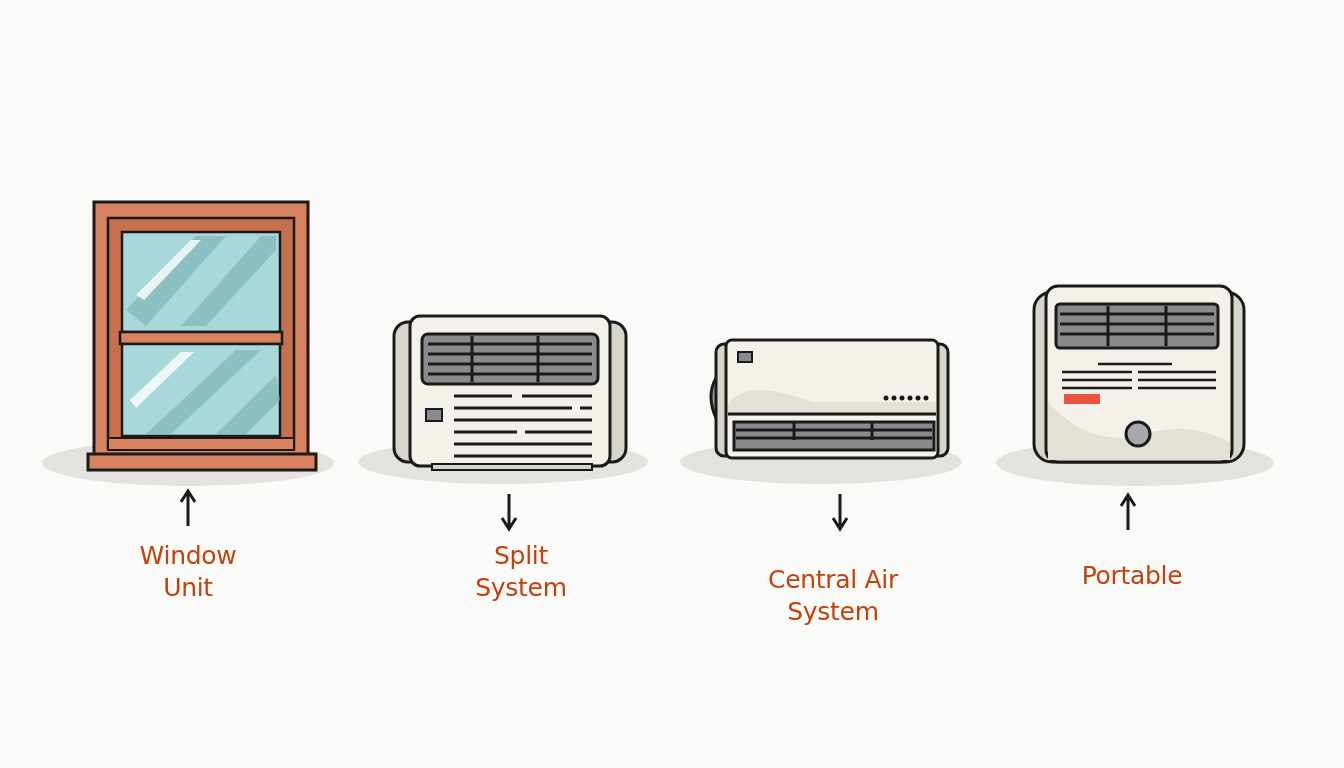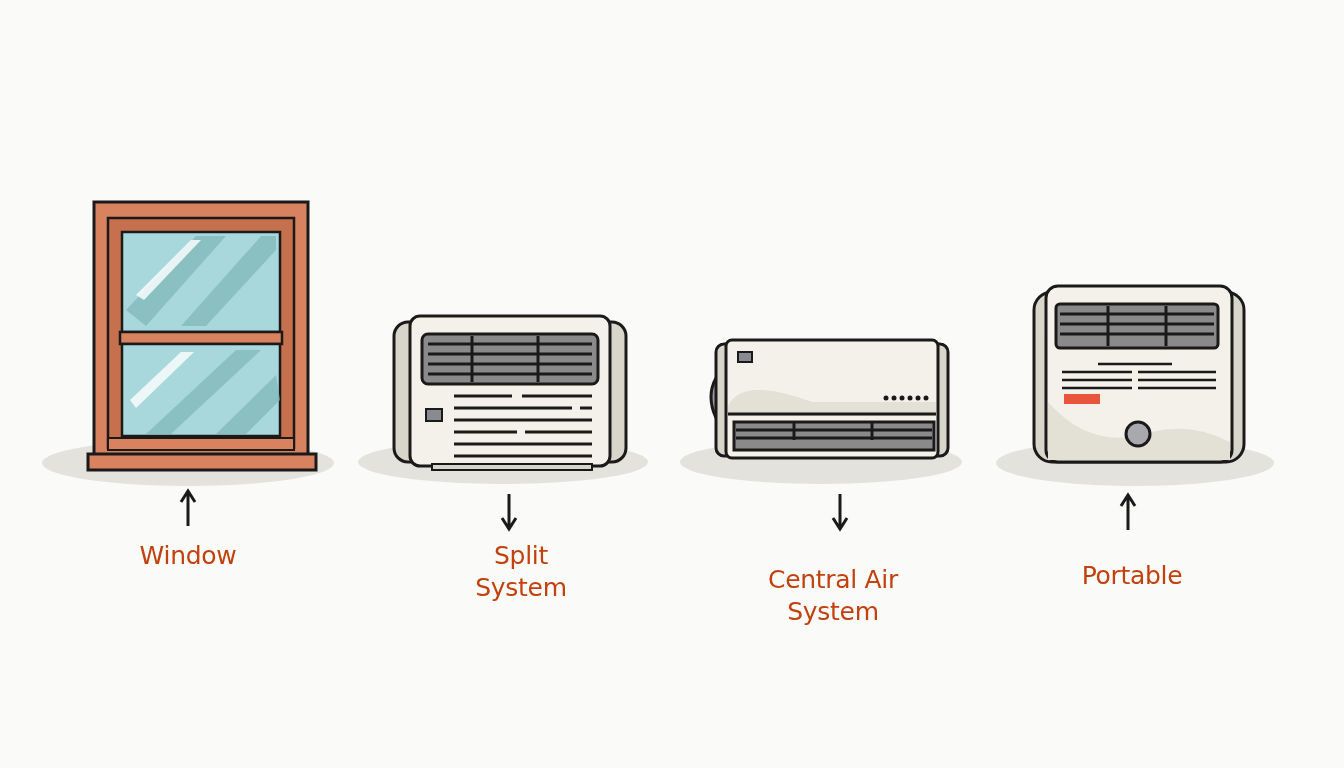--- a/index.html
+++ b/index.html
@@ -134,20 +134,21 @@
     </svg>
 </div>
 <div class="arrow" style="left:1118px;top:492px;">
   <svg width="20" height="40" viewBox="0 0 20 40">
       <path d="M10 38 L10 4 M3 14 L10 3 L17 14" stroke="#1a1a1a" stroke-width="3" fill="none"></path>
     </svg>
 </div>
 
 <div class="label" style="left:68px;top:540px;">
   <div>Window</div>
+  <div>Unit</div>
 </div>
 <div class="label" style="left:401px;top:540px;">
   <div>Split</div>
   <div>System</div>
 </div>
 <div class="label" style="left:713px;top:541px;margin-top:23px;">
   <div>Central Air</div>
   <div>System</div>
 </div>
 <div class="label" style="left:1012px;top:560px;">

